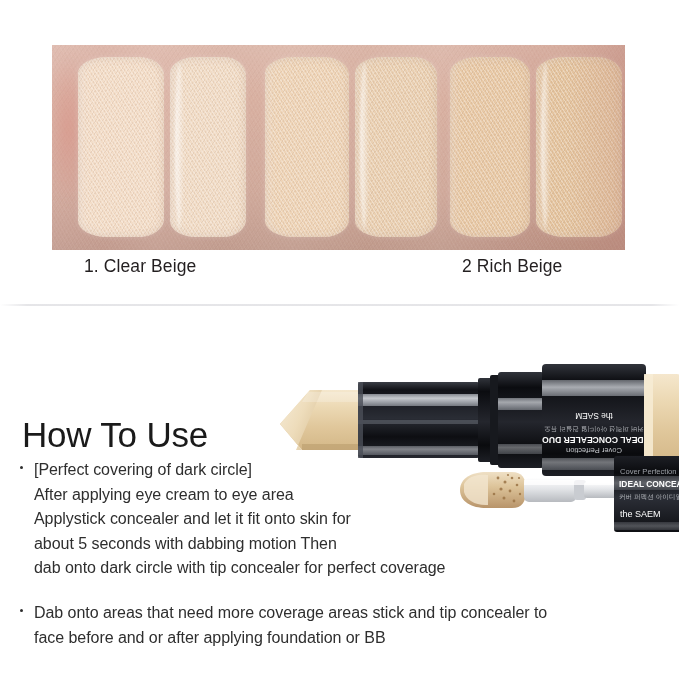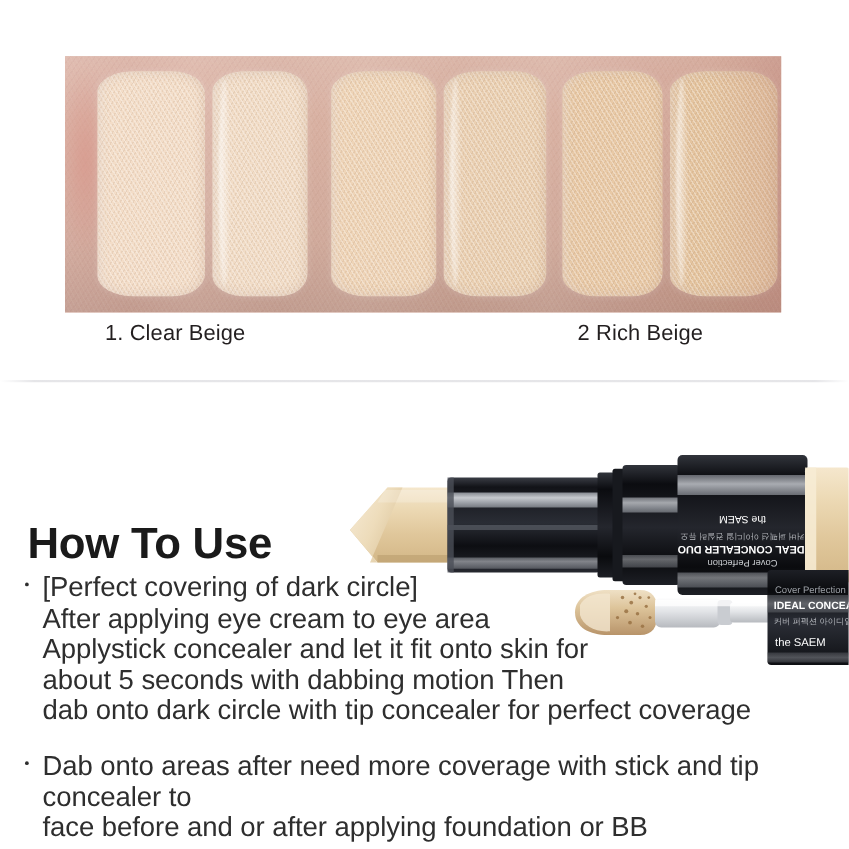--- a/index.html
+++ b/index.html
@@ -153,21 +153,21 @@
     left: 0; top: 306px;
     width: 679px;
     height: 373px;
     background: #ffffff;
   }
   .howto-title {
     position: absolute;
     left: 22px;
     top: 394px;
     font-size: 35px;
-    font-weight: 700;
+    font-weight: 400;
     letter-spacing: -0.2px;
     color: #1a1a1a;
     line-height: 1;
   }
 
   .bullet-list {
     position: absolute;
     left: 18px;
     top: 458px;
     width: 600px;
@@ -181,21 +181,21 @@
     position: absolute;
     left: 2px;
     top: 8px;
     width: 3px;
     height: 3px;
     border-radius: 50%;
     background: #2e2e2e;
   }
   .bullet p {
     margin: 0;
-    font-size: 22px;
+    font-size: 16px;
     line-height: 24.6px;
     letter-spacing: -0.05px;
     white-space: pre-line;
   }
   .bullet-2 {
     margin-top: 20px;
   }
 
   
   .product-art {
@@ -268,21 +268,21 @@
     <span class="dot"></span>
     <p>[Perfect covering of dark circle]
 After applying eye cream to eye area
 Applystick concealer and let it fit onto skin for
 about 5 seconds with dabbing motion Then
 dab onto dark circle with tip concealer for perfect coverage</p>
   </div>
 
   <div class="bullet bullet-2">
     <span class="dot"></span>
-    <p>Dab onto areas after need more coverage with stick and tip concealer to
+    <p>Dab onto areas that need more coverage areas stick and tip concealer to
 face before and or after applying foundation or BB</p>
   </div>
 
 </div>
 
 <div class="product-art">
 
   <svg class="stick-assembly" width="407" height="200" viewBox="0 0 407 200">
     <defs>
       <linearGradient id="creamG" x1="0" y1="0" x2="0" y2="1">

